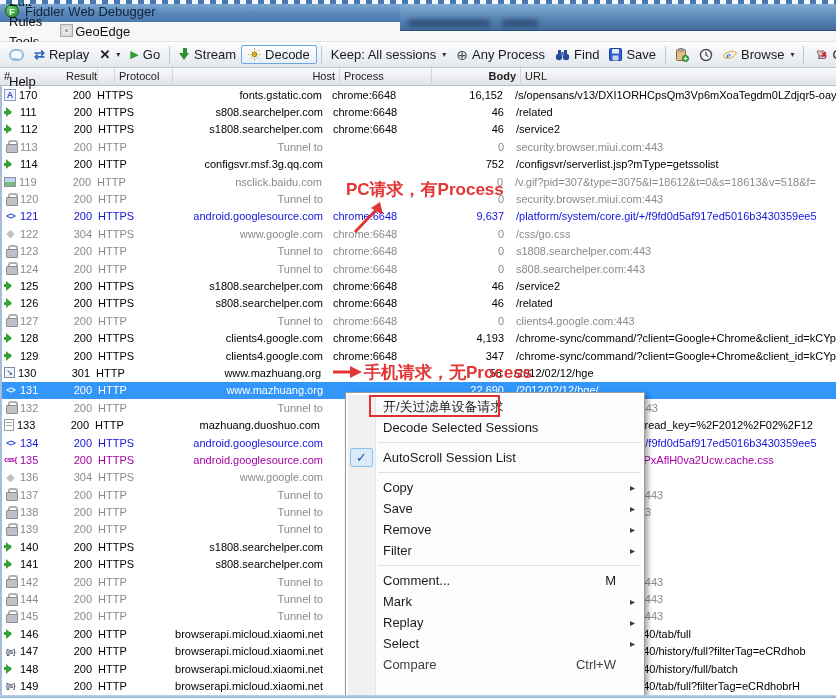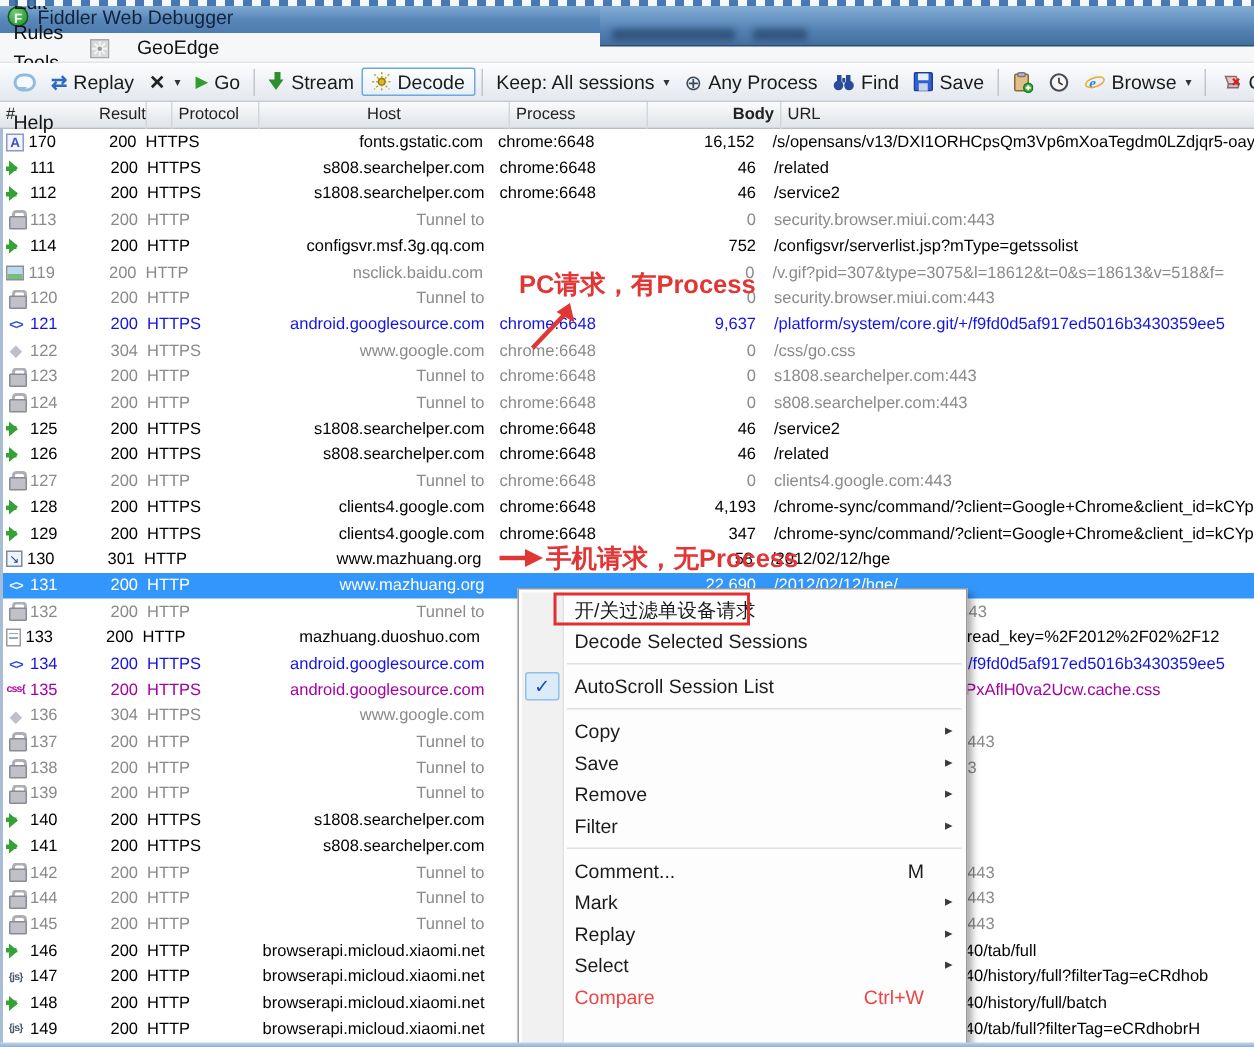--- a/index.html
+++ b/index.html
@@ -31,21 +31,21 @@
     border-bottom:1px solid #2d4f74;
   }
   .blob { position:absolute; background:rgba(20,40,70,.45); filter:blur(2px); border-radius:2px; }
   
   .menubar {
     position:absolute; left:0; top:22px; width:836px; height:20px;
     background:#f6f7f8; display:flex; align-items:center; font-size:13px; color:#111;
     border-bottom:1px solid #e3e5e8; z-index:2;
   }
   .menu-item { padding:0 9px; height:20px; line-height:20px; }
-  .geoedge { display:flex; align-items:flex-end; gap:18px; padding:0 9px; }
+  .geoedge { display:flex; align-items:flex-start; gap:2px; padding:0 9px; }
   
   .toolbar {
     position:absolute; left:0; top:42px; width:836px; height:26px;
     background:linear-gradient(#fdfdfe, #eef1f5 55%, #e4e8ee);
     border-bottom:1px solid #c3c8ce;
     display:flex; align-items:center; font-size:13px; color:#1a1a1a;
     padding-left:4px; white-space:nowrap; z-index:2;
   }
   .tb-btn { display:flex; align-items:center; gap:4px; padding:2px 5px; }
   .tb-sep { width:1px; height:18px; background:#c2c6cc; margin:0 4px; flex:none; }
@@ -67,21 +67,21 @@
   .colheader {
     position:absolute; left:0; top:68px; width:836px; height:18px;
     background:linear-gradient(#fbfbfc,#e7eaee 70%,#e0e4e9);
     border-bottom:1px solid #b9bdc2; display:flex; font-size:11px; color:#222;
     align-items:center; z-index:1;
   }
   .hc { height:18px; line-height:17px; border-right:1px solid #d3d7db; padding:0 4px; }
   .hc-num   { width:98px;  }
   .hc-res   { width:8px; border-right:none;}
   .hc-proto { width:58px; margin-left:0px; }
-  .hc-host  { width:167px; text-align:center; }
+  .hc-host  { width:167px; text-align:right; }
   .hc-proc  { width:92px; }
   .hc-body  { width:89px; text-align:right;font-weight:bold; }
   .hc-url   { flex:1; border-right:none; }
   
   .grid { position:absolute; left:0; top:86px; width:836px; height:612px; background:#fff; z-index:1; }
   .edge-left { position:absolute; left:0; top:86px; width:2px; height:612px; background:#a8bed6; z-index:4;}
   .edge-bottom { position:absolute; left:0; top:695px; width:836px; height:3px; background:linear-gradient(#c2d4e8,#8fb0d2); z-index:12;}
   .srow { display:flex; height:17.4px; align-items:center; font-size:11px; color:#000; white-space:nowrap; }
   .srow.gray { color:#8a8a8a; }
   .srow.blue { color:#1414e0; }
@@ -120,21 +120,21 @@
   .anno-svg { position:absolute; left:0; top:0; z-index:5; pointer-events:none; }
   
   .ctxmenu {
     position:absolute; left:345px; top:392px; width:300px; height:320px; z-index:10;
     background:#fdfdfd; border:1px solid #9a9a9a; box-shadow:3px 3px 5px rgba(0,0,0,.35);
     padding-top:3px; font-size:13px; color:#1b1b1b;
   }
   .ctxmenu::before { content:""; position:absolute; left:2px; top:2px; bottom:0; width:27px;
     background:#f1f1f2; border-right:1px solid #e2e3e5; }
   .cmi { position:relative; height:21px; line-height:21px; padding-left:37px; }
-  .cmi.disabled { color:#ef4444; }
+  .cmi.disabled { color:#404040; }
   .cmi .shortcut { position:absolute; right:28px; top:0; }
   .cmi .subarrow { position:absolute; right:9px; top:0; font-size:10px; color:#3a3a3a; }
   .cmi .checkbox { position:absolute; left:4px; top:1px; width:23px; height:19px;
     background:#dcebf9; border:1px solid #8fc0ea; border-radius:2px;
     color:#1c4fc0; font-size:13px; text-align:center; line-height:18px; }
   .cmi .red-box { position:absolute; left:23px; top:-1px; width:131px; height:22px;
     border:2px solid #e03030; }
   .menu-sep { height:9px; position:relative; }
   .menu-sep::after { content:""; position:absolute; left:32px; right:3px; top:4px; height:1px; background:#e0e0e0; }
   

